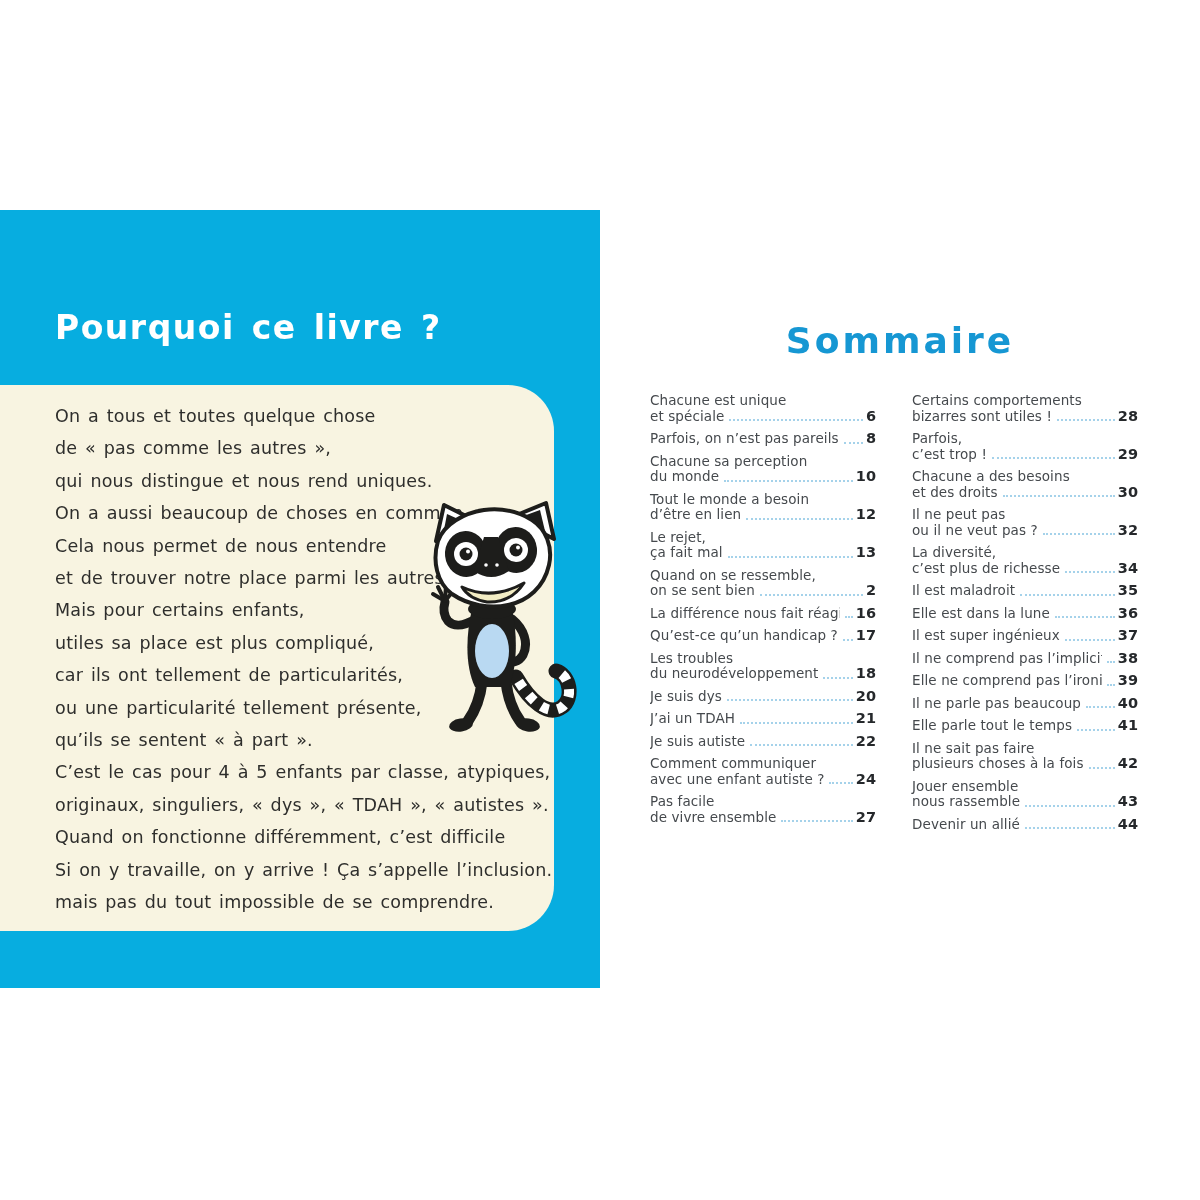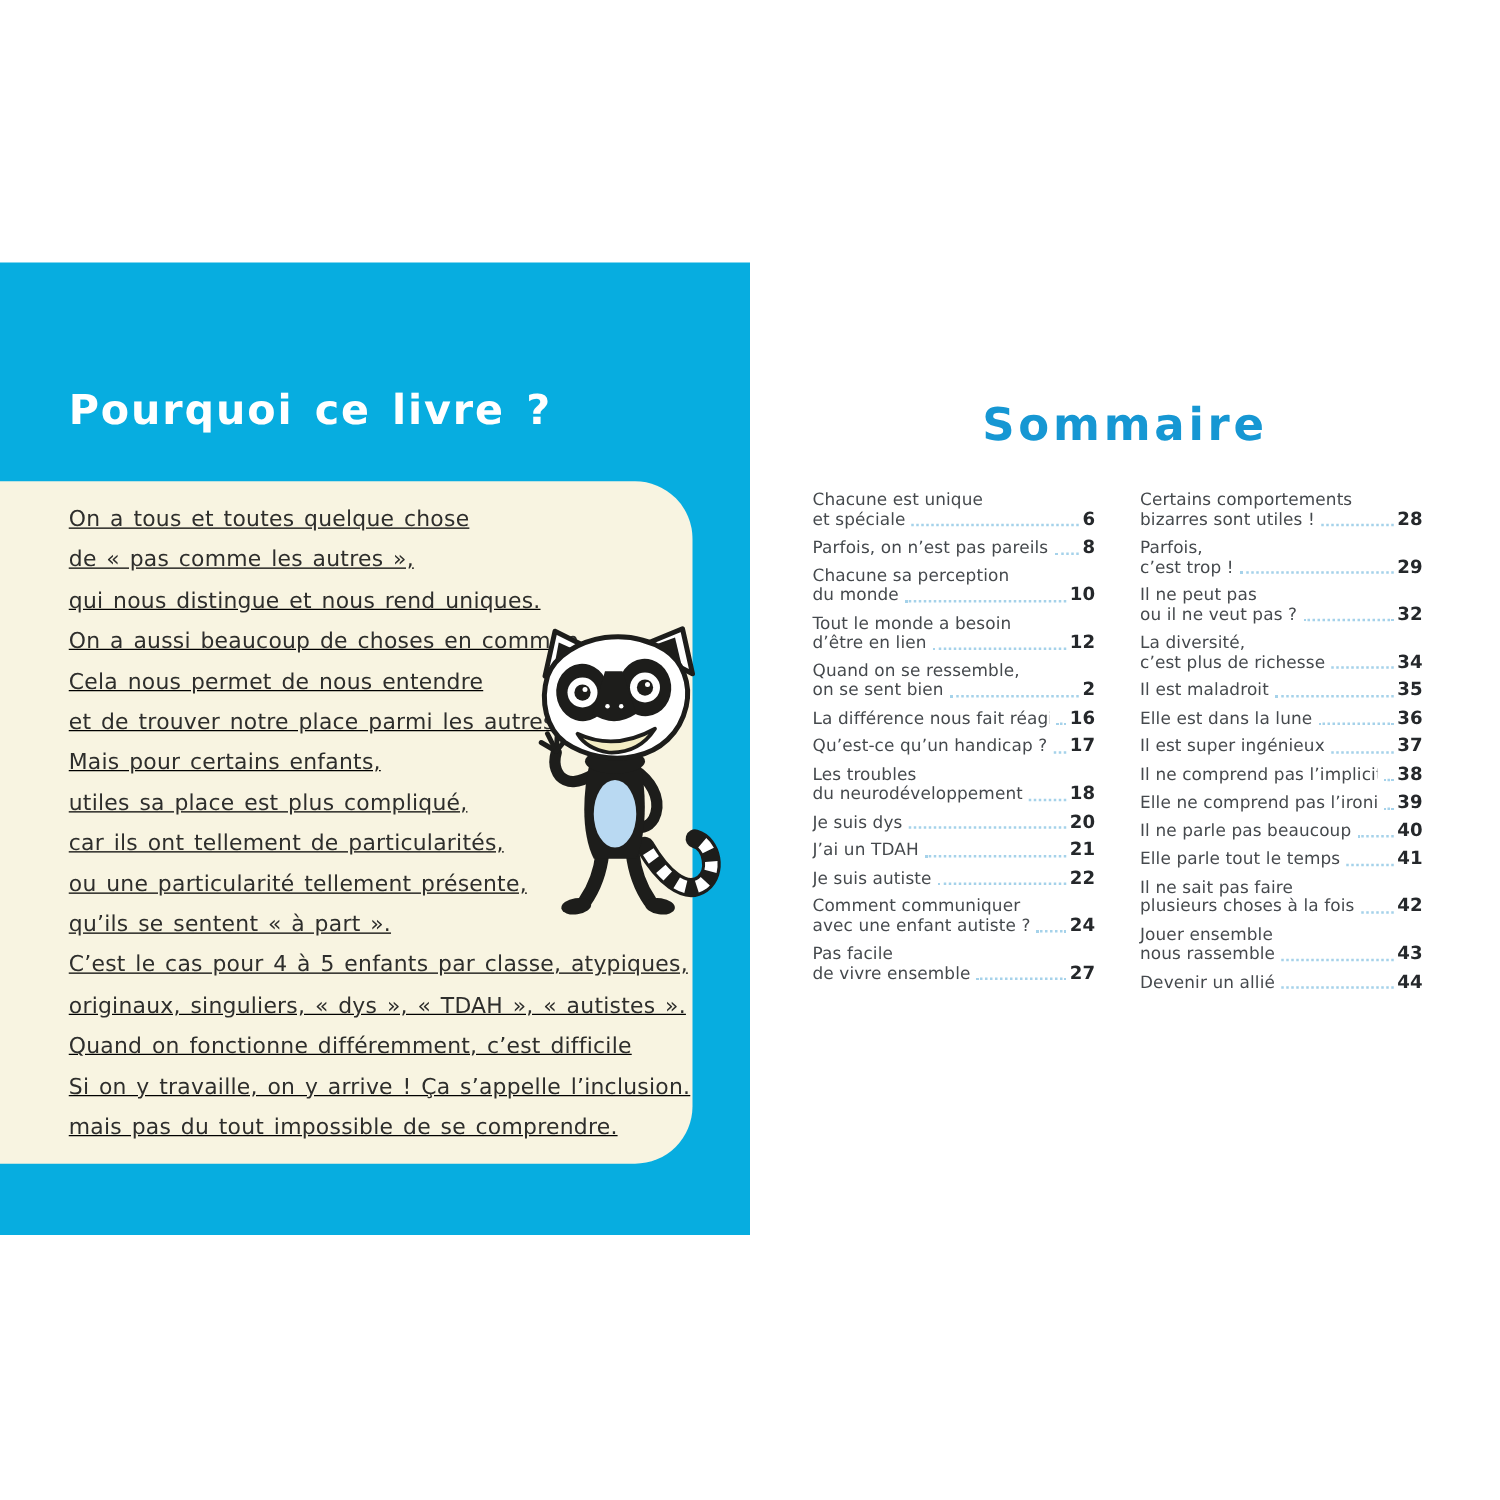--- a/index.html
+++ b/index.html
@@ -24,21 +24,21 @@
   
   .blue-panel{position:absolute;left:0;top:210px;width:600px;height:778px;background:var(--panel-blue);}
   .page-title{
     position:absolute;left:55px;top:98px;margin:0;
     font-size:33px;font-weight:bold;color:var(--title-white);letter-spacing:1.5px;word-spacing:4px;
   }
   .intro-card{
     position:absolute;left:0;top:175px;width:554px;height:546px;
     background:var(--card-cream);border-radius:0 46px 46px 0;
   }
-  .intro-text{padding:15px 0 0 55px;text-decoration:underline;}
+  .intro-text{padding:15px 0 0 55px;}
   .body-line{
     margin:0;font-size:17.5px;line-height:32.4px;color:var(--body-text);
     white-space:nowrap;letter-spacing:0.2px;word-spacing:2px;
   }
   .lemur{position:absolute;left:412px;top:497px;width:168px;height:258px;z-index:3;}
   
   .toc-title{
     position:absolute;left:660px;top:320px;width:480px;margin:0;text-align:center;
     font-size:36px;font-weight:bold;color:var(--accent-blue);letter-spacing:3px;
   }
@@ -159,20 +159,28 @@
           </div>
           <div class="toc-entry">
             <div class="t-line">Tout le monde a besoin</div>
             <div class="t-row">
               <span class="t-line">d’être en lien</span>
               <span class="dots"></span>
               <span class="pnum">12</span>
             </div>
           </div>
           <div class="toc-entry">
+            <div class="t-line">Le rejet,</div>
+            <div class="t-row">
+              <span class="t-line">ça fait mal</span>
+              <span class="dots"></span>
+              <span class="pnum">13</span>
+            </div>
+          </div>
+          <div class="toc-entry">
             <div class="t-line">Quand on se ressemble,</div>
             <div class="t-row">
               <span class="t-line">on se sent bien</span>
               <span class="dots"></span>
               <span class="pnum">2</span>
             </div>
           </div>
           <div class="toc-entry">
             <div class="t-row">
               <span class="t-line">La différence nous fait réagir</span>
@@ -241,20 +249,28 @@
               <span class="dots"></span>
               <span class="pnum">28</span>
             </div>
           </div>
           <div class="toc-entry">
             <div class="t-line">Parfois,</div>
             <div class="t-row">
               <span class="t-line">c’est trop !</span>
               <span class="dots"></span>
               <span class="pnum">29</span>
+            </div>
+          </div>
+          <div class="toc-entry">
+            <div class="t-line">Chacune a des besoins</div>
+            <div class="t-row">
+              <span class="t-line">et des droits</span>
+              <span class="dots"></span>
+              <span class="pnum">30</span>
             </div>
           </div>
           <div class="toc-entry">
             <div class="t-line">Il ne peut pas</div>
             <div class="t-row">
               <span class="t-line">ou il ne veut pas ?</span>
               <span class="dots"></span>
               <span class="pnum">32</span>
             </div>
           </div>

